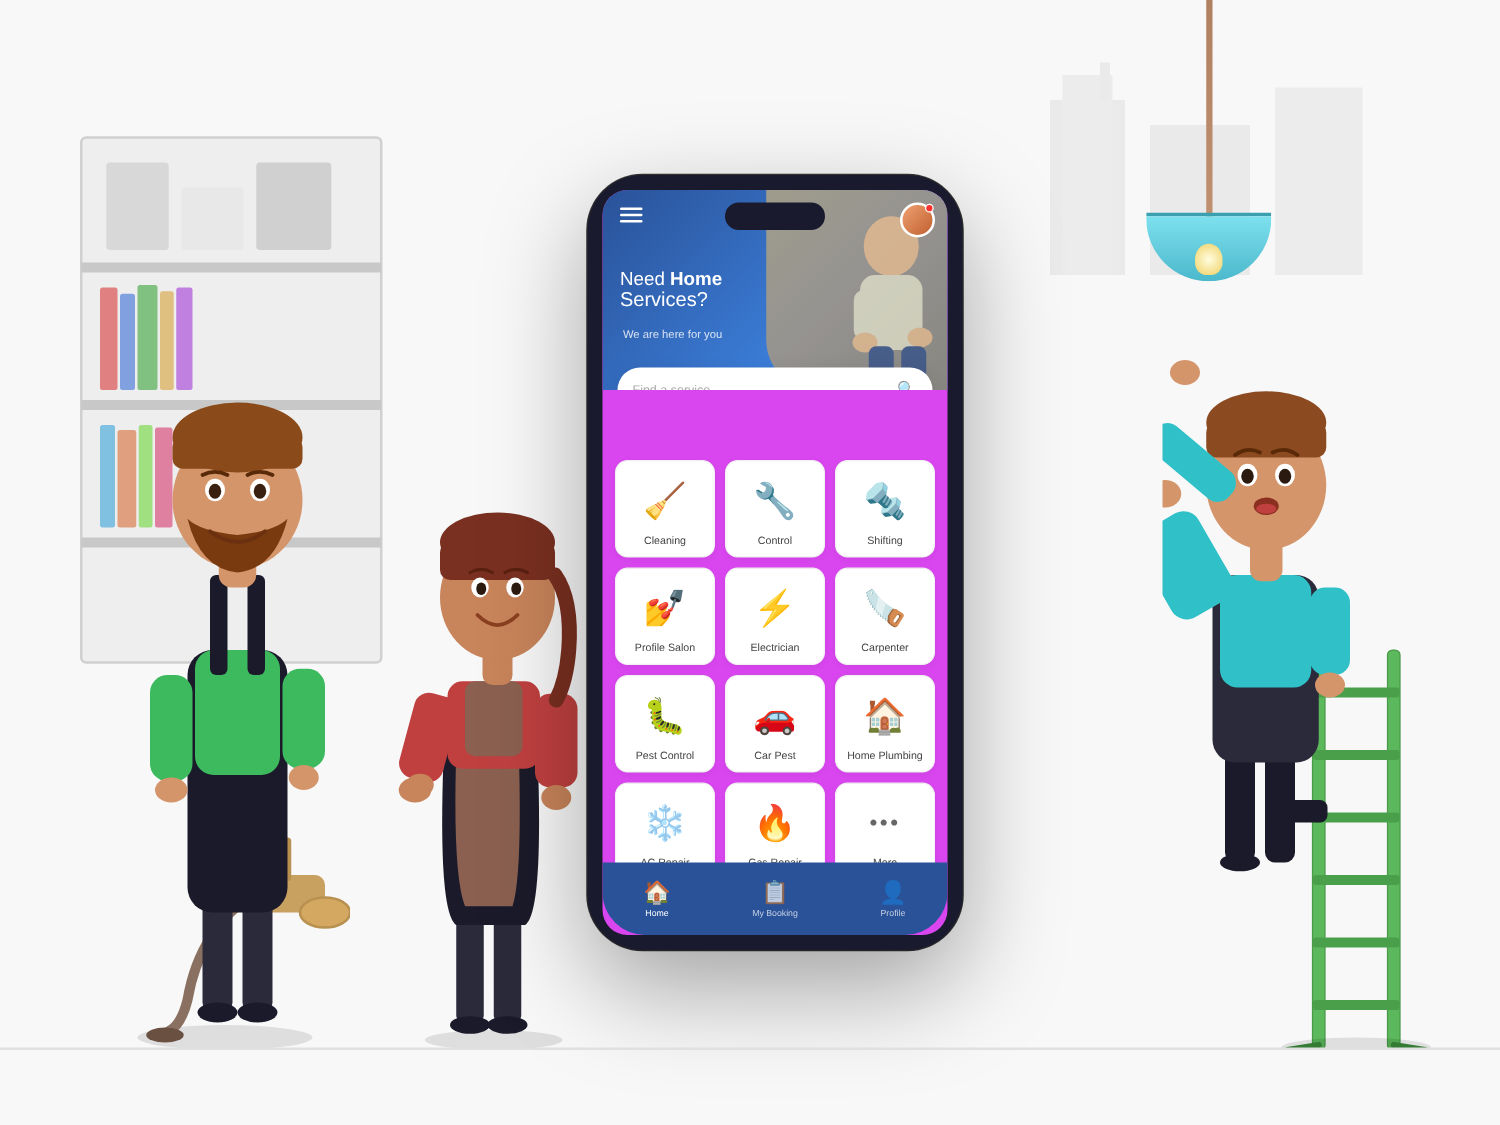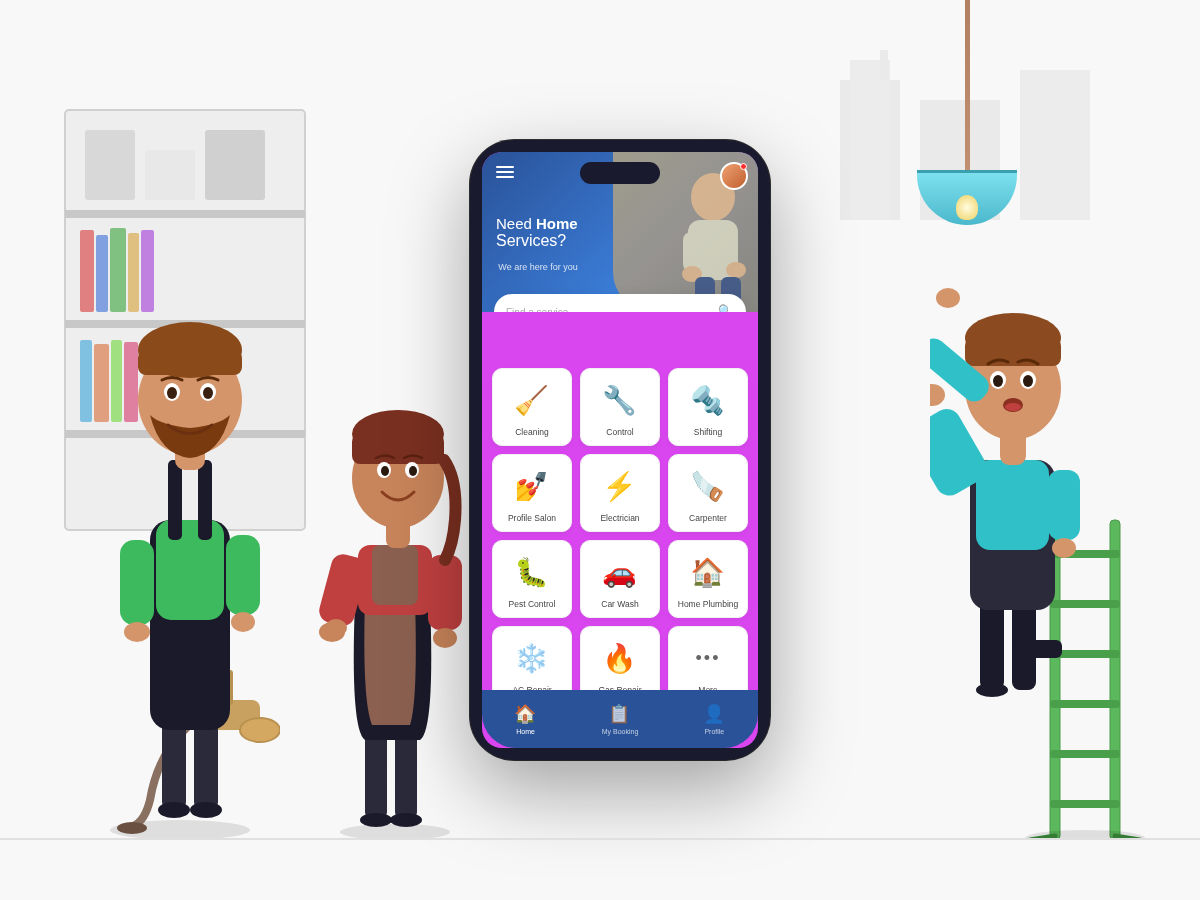--- a/index.html
+++ b/index.html
@@ -583,21 +583,21 @@
                 <div class="service-icon">🪚</div>
                 <div class="service-label">Carpenter</div>
               </div>
 
               <div class="service-card">
                 <div class="service-icon">🐛</div>
                 <div class="service-label">Pest Control</div>
               </div>
               <div class="service-card">
                 <div class="service-icon">🚗</div>
-                <div class="service-label">Car Wash</div>
+                <div class="service-label">Car Pest</div>
               </div>
               <div class="service-card">
                 <div class="service-icon">🏠</div>
                 <div class="service-label">Home Plumbing</div>
               </div>
 
               <div class="service-card">
                 <div class="service-icon">❄️</div>
                 <div class="service-label">AC Repair</div>
               </div>

